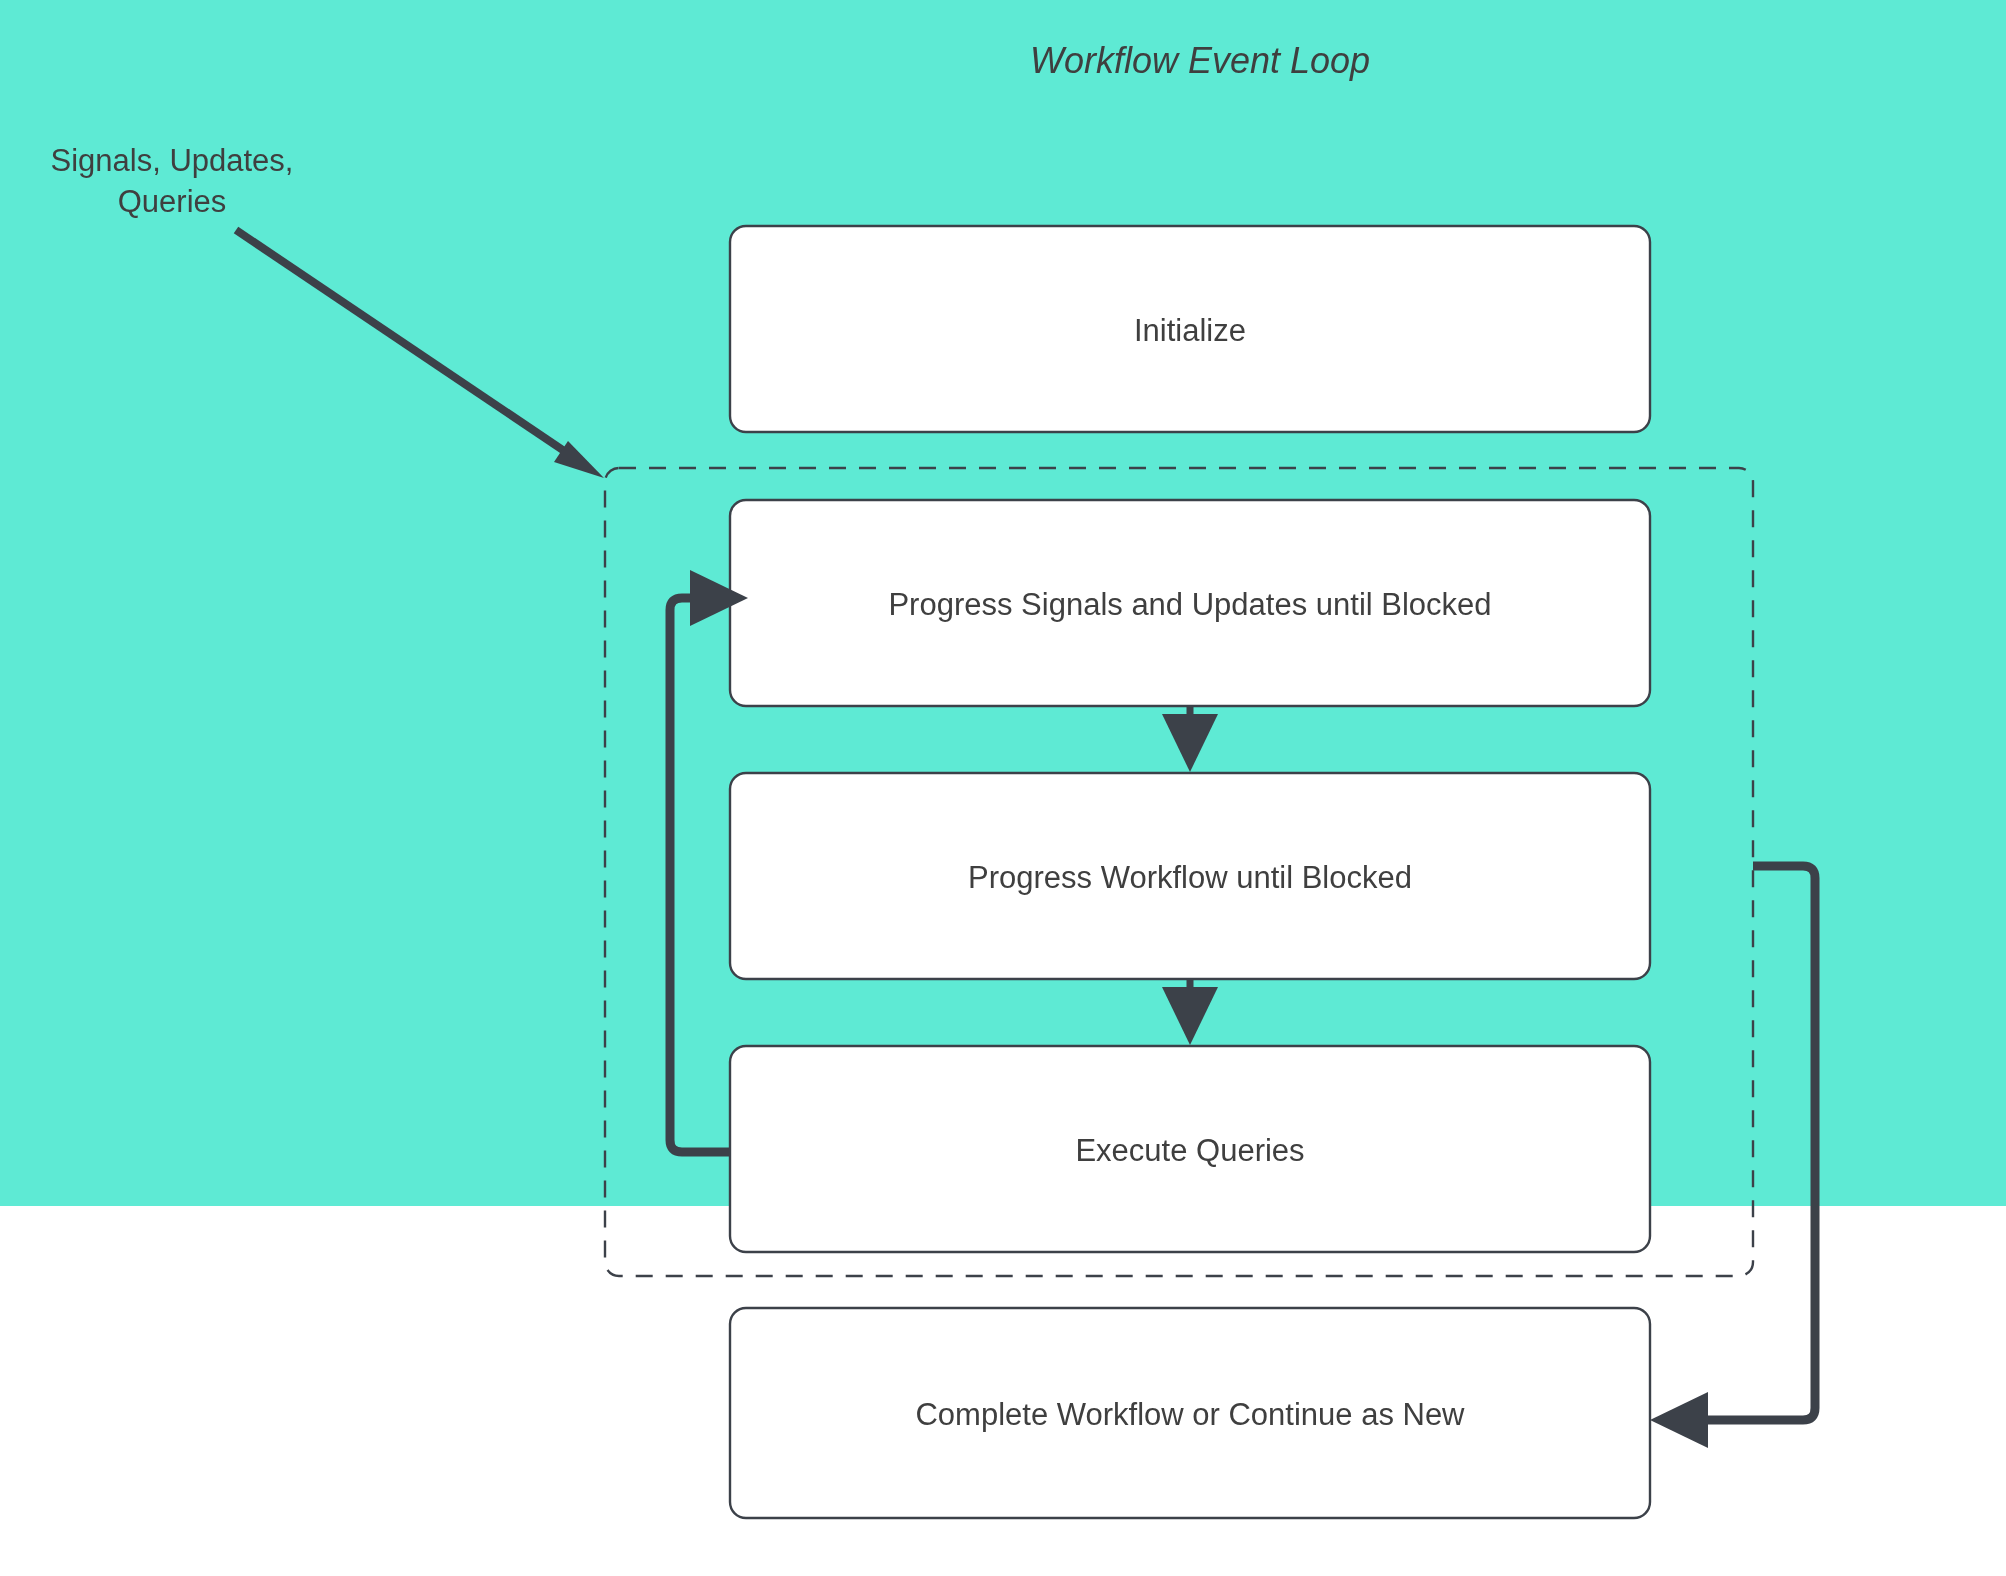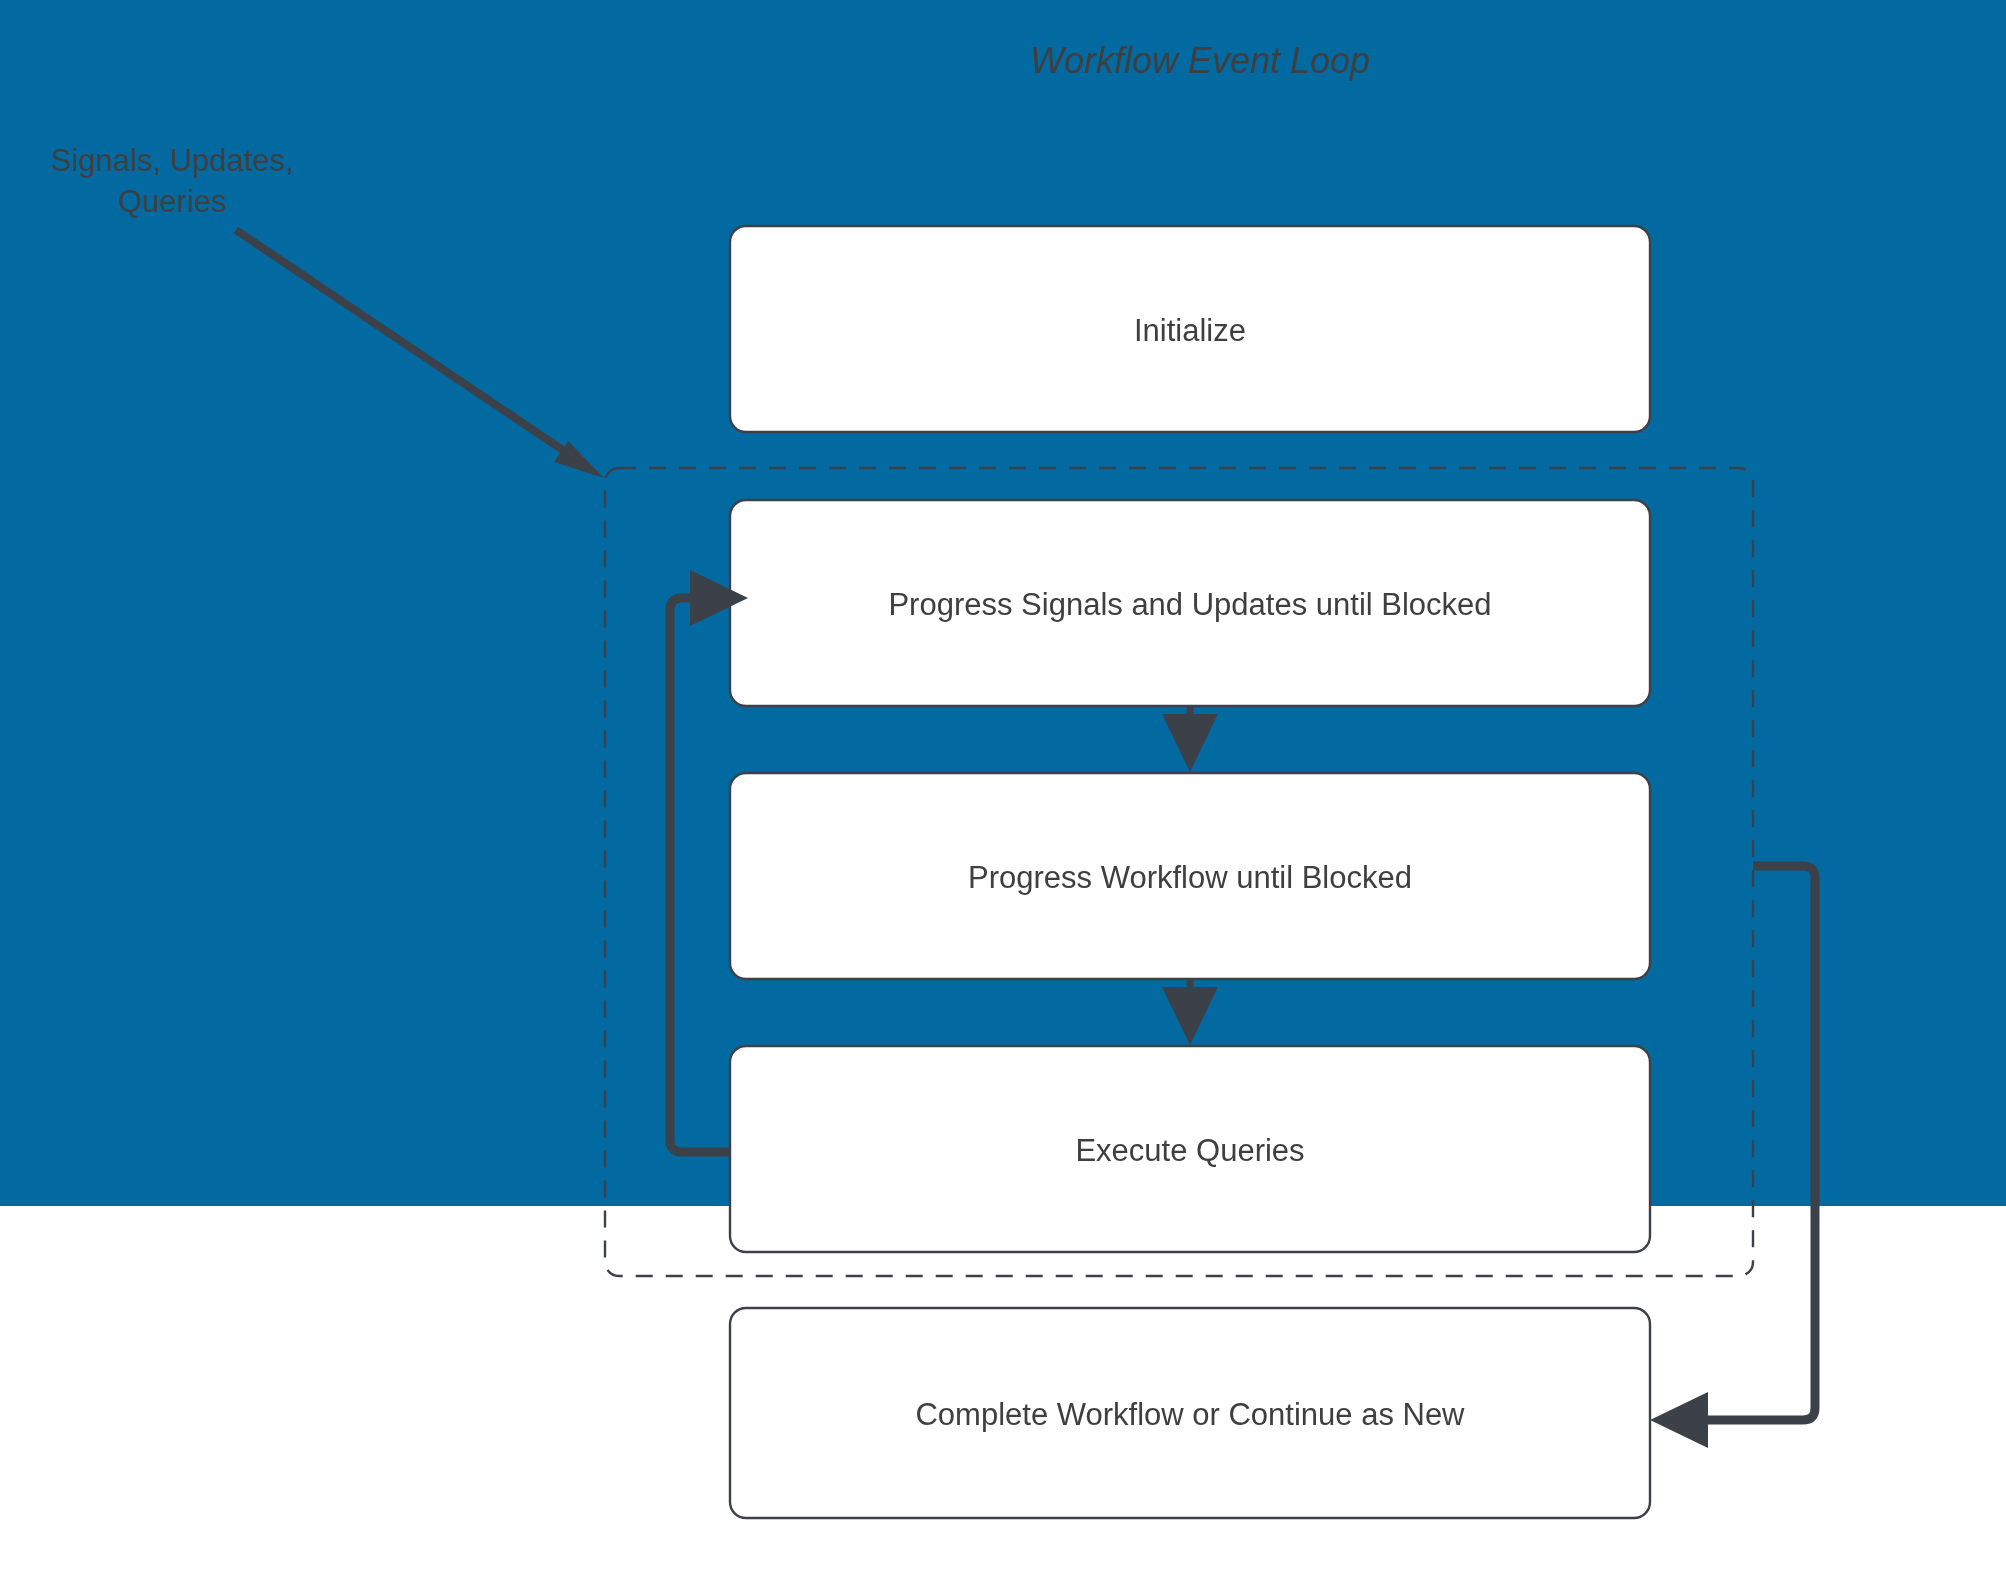--- a/index.html
+++ b/index.html
@@ -10,21 +10,21 @@
   body {
     width: 2006px;
     height: 1576px;
     font-family: "Liberation Sans", sans-serif;
     overflow: hidden;
   }
   #diagram-root {
     position: relative;
     width: 2006px;
     height: 1206px;
-    background: #0369a1;
+    background: #5eead4;
   }
   svg.canvas {
     position: absolute;
     top: 0;
     left: 0;
     width: 2006px;
     height: 1576px;
     display: block;
   }
   .node-rect {

